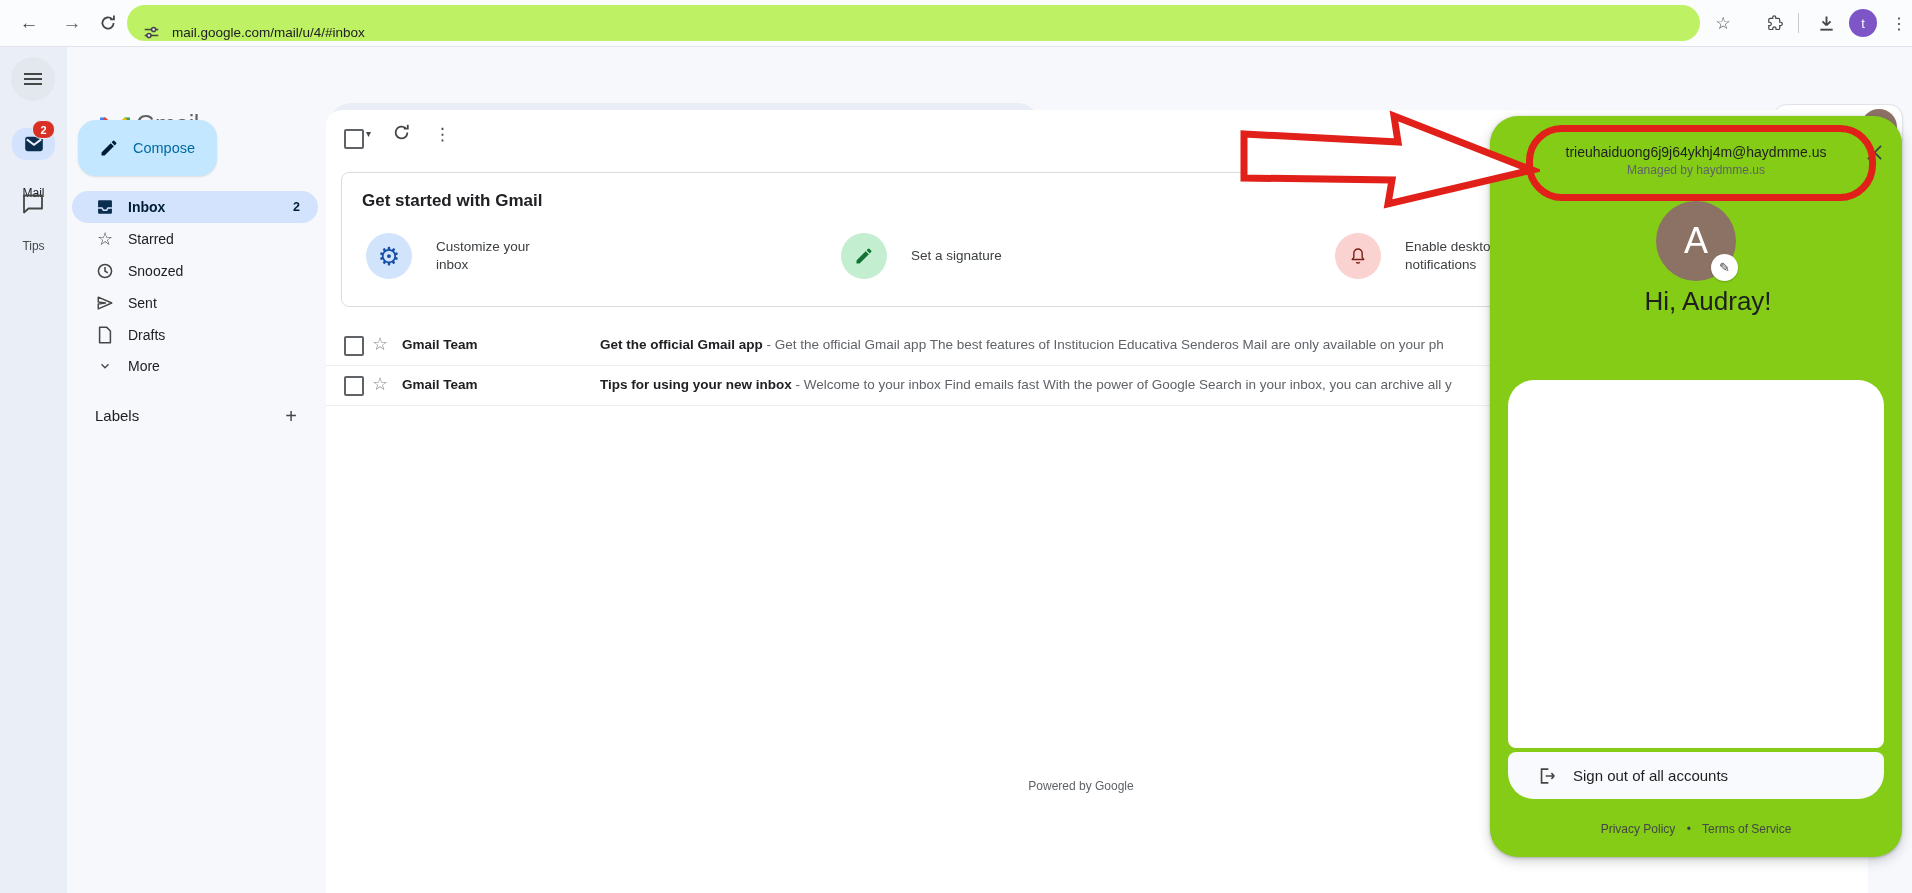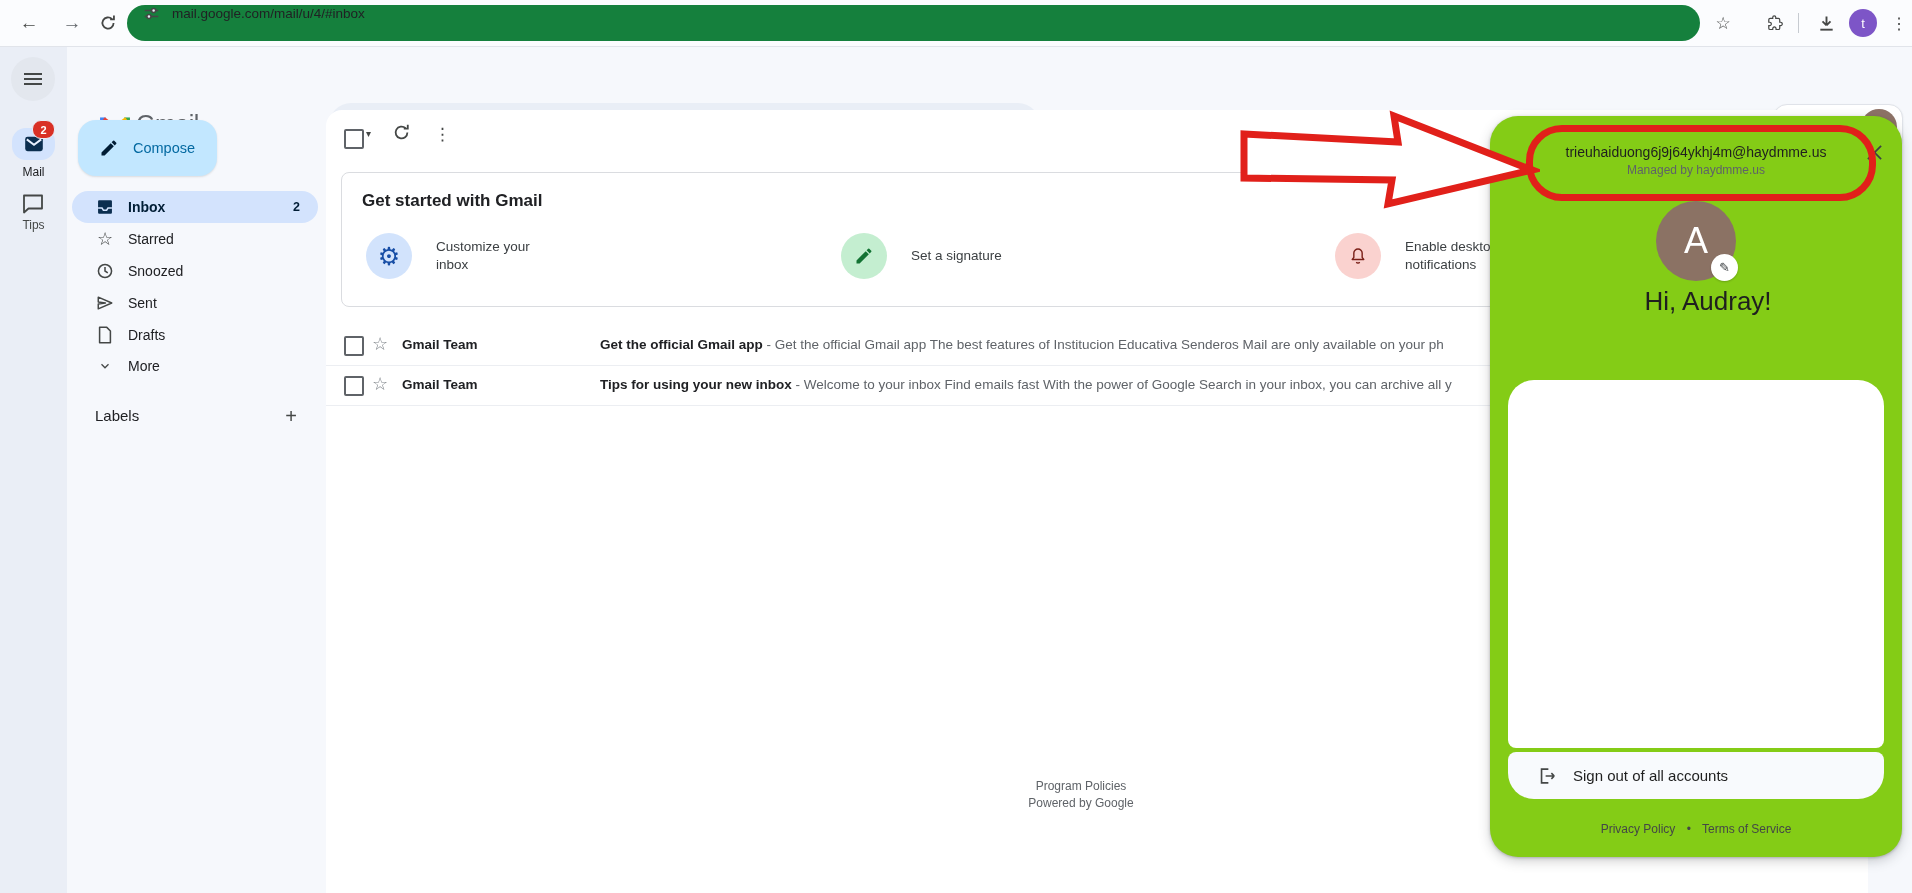--- a/index.html
+++ b/index.html
@@ -7,21 +7,21 @@
     width:1912px;height:893px;position:relative;overflow:hidden;
     background:#f6f8fc;
     font-family:"Liberation Sans", sans-serif;
     -webkit-font-smoothing:antialiased;
   }
   .abs{position:absolute;}
 
   
   .browser-bar{position:absolute;left:0;top:0;width:1912px;height:46px;background:#fbfcfe;border-bottom:1px solid #e1e4ea;z-index:10;}
   .nav-ic{position:absolute;top:8px;width:30px;height:30px;border-radius:50%;display:flex;align-items:center;justify-content:center;color:#454746;font-size:19px;cursor:pointer;}
-  .omnibox{position:absolute;left:127px;top:5px;width:1573px;height:36px;border-radius:18px;background:#15803d;display:flex;align-items:flex-start;}
+  .omnibox{position:absolute;left:127px;top:5px;width:1573px;height:36px;border-radius:18px;background:#bef264;display:flex;align-items:flex-end;}
   .omnibox input{border:none;outline:none;background:transparent;font-family:"Liberation Sans",sans-serif;font-size:13.5px;color:#202124;width:900px;}
   .chrome-avatar{position:absolute;left:1849px;top:9px;width:28px;height:28px;border-radius:50%;background:#7d55c7;color:#fff;font-size:13px;display:flex;align-items:center;justify-content:center;}
   .chrome-divider{position:absolute;left:1798px;top:13px;width:1px;height:20px;background:#c7cbd1;}
 
   
   .gm-header{position:absolute;left:0;top:46px;width:1912px;height:61px;background:#f6f8fc;}
   .hamburger{position:absolute;left:11px;top:57px;width:44px;height:44px;border-radius:50%;background:#e3e7ee;display:flex;flex-direction:column;justify-content:center;align-items:center;gap:3px;cursor:pointer;z-index:5;}
   .hamburger i{display:block;width:18px;height:2px;background:#444746;}
   .gm-logo-text{position:absolute;left:136px;top:64px;font-size:25px;color:#5f6368;letter-spacing:-0.5px;}
   .searchbar{position:absolute;left:329px;top:57px;width:711px;height:44px;border-radius:22px;background:#e9eef6;display:flex;align-items:center;}
@@ -33,21 +33,21 @@
   .apps-grid{display:grid;grid-template-columns:repeat(3,4px);grid-template-rows:repeat(3,4px);gap:4px;}
   .apps-grid i{width:4px;height:4px;border-radius:50%;background:#5f6368;}
   .google-pill{position:absolute;left:1773px;top:58px;width:128px;height:45px;background:#fff;border:1px solid #e0e3e9;border-radius:14px;box-shadow:0 1px 2px rgba(60,64,67,.12);}
   .google-word{position:absolute;left:11px;top:9px;font-size:24px;font-weight:500;letter-spacing:-1.2px;color:#5f6368;}
   .google-avatar{position:absolute;right:5px;top:4px;width:36px;height:36px;border-radius:50%;background:#8d7266;color:#fff;font-size:16px;display:flex;align-items:center;justify-content:center;cursor:pointer;}
 
   
   .rail{position:absolute;left:0;top:46px;width:67px;height:847px;background:#eaeef6;}
   .rail-pill{position:absolute;left:12px;top:82px;width:43px;height:32px;border-radius:14px;background:#d3e3fd;display:flex;align-items:center;justify-content:center;cursor:pointer;}
   .rail-badge{position:absolute;left:32px;top:74px;min-width:13px;height:17px;padding:0 4px;border-radius:9px;background:#d93025;color:#fff;font-size:11px;font-weight:700;display:flex;align-items:center;justify-content:center;border:1px solid #eaeef6;}
-  .rail-label{position:absolute;width:67px;text-align:center;font-size:12px;}
+  .rail-label{position:absolute;width:67px;text-align:center;font-size:12px;margin-top:21px;}
 
   
   .compose{position:absolute;left:78px;top:120px;width:139px;height:56px;border-radius:18px;background:#c2e7ff;display:flex;align-items:center;cursor:pointer;box-shadow:0 1px 2px rgba(60,64,67,.15);}
   .compose .lbl{margin-left:14px;font-size:14.5px;font-weight:500;color:#0369a1;}
   .nav-row{position:absolute;left:72px;width:246px;height:32px;border-radius:16px;display:flex;align-items:center;cursor:pointer;color:#202124;}
   .nav-row .ic{width:20px;margin-left:23px;display:flex;justify-content:center;color:#444746;}
   .nav-row .lbl{margin-left:13px;font-size:14px;}
   .nav-row .cnt{margin-left:auto;margin-right:18px;font-size:12.5px;font-weight:700;color:#001d35;}
   .nav-row.selected{background:#d3e3fd;}
   .nav-row.selected .lbl{font-weight:700;color:#001d35;}
@@ -320,21 +320,20 @@
     <span class="row-text"><b>Get the official Gmail app</b>&nbsp;<span>-</span>&nbsp;<span>Get the official Gmail app The best features of Institucion Educativa Senderos Mail are only available on your ph</span></span>
   </div>
   <div class="mail-row" style="top:255px;">
     <span class="cbx"></span>
     <span class="row-star">☆</span>
     <span class="row-sender">Gmail Team</span>
     <span class="row-text"><b>Tips for using your new inbox</b>&nbsp;<span>-</span>&nbsp;<span>Welcome to your inbox Find emails fast With the power of Google Search in your inbox, you can archive all y</span></span>
   </div>
 
   <div class="list-footer">
-    <div class="link">Program Policies</div>
     <div>Powered by Google</div>
   </div>
 </div>
 
 <div class="popup">
   <div class="popup-email">trieuhaiduong6j9j64ykhj4m@haydmme.us</div>
   <div class="popup-managed">Managed by haydmme.us</div>
   <div class="popup-close">
     <svg width="17" height="17" viewBox="0 0 18 18">
         <path d="M2 2l14 14M16 2 2 16" stroke="#3c4043" stroke-width="1.8"></path>

